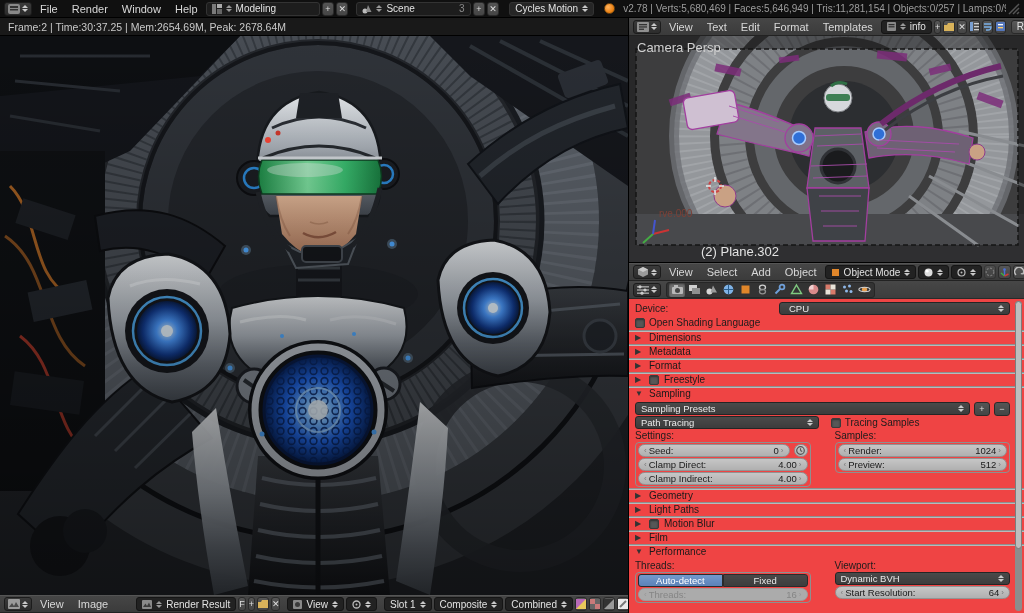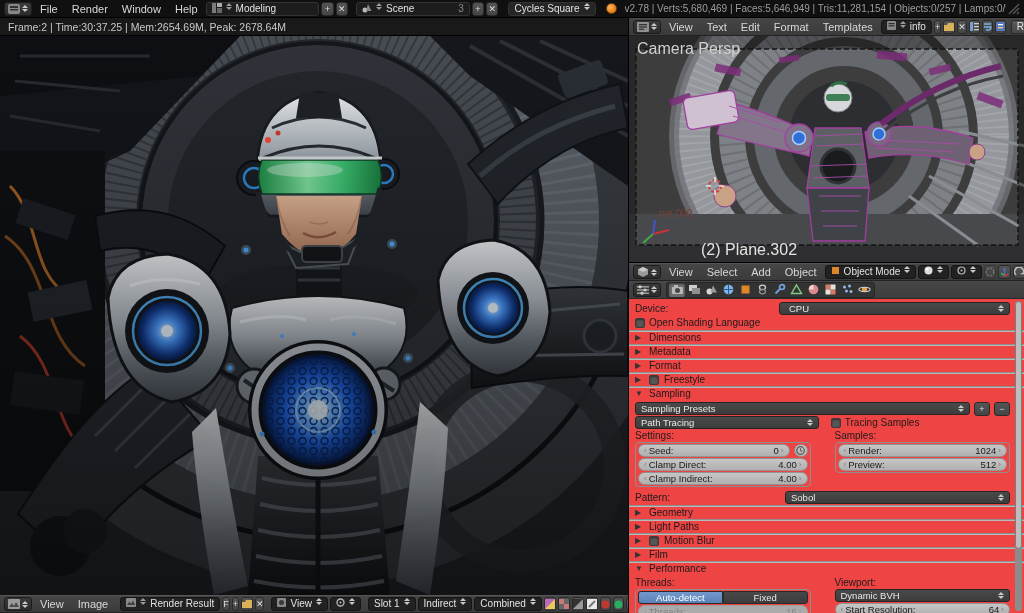--- a/index.html
+++ b/index.html
@@ -7,21 +7,21 @@
           font-family:"Liberation Sans",sans-serif;-webkit-font-smoothing:antialiased;}
   .screen *{box-sizing:border-box;}
 
   
   .hdr{display:flex;align-items:center;gap:2px;background:linear-gradient(#464646,#3b3b3b);
        border-bottom:1px solid #222;color:#d2d2d2;font-size:11px;padding:0 4px;}
   .menu{padding:1px 6px;color:#d8d8d8;white-space:nowrap;cursor:default;}
   .etype{display:flex;align-items:center;gap:2px;background:linear-gradient(#3a3a3a,#2c2c2c);
          border:1px solid #1c1c1c;border-radius:3px;height:14px;padding:0 3px;}
   .wdark{height:14px;background:#222;border:1px solid #151515;border-radius:3px;color:#e2e2e2;
-         display:flex;align-items:flex-start;font-size:10px;padding:0 5px;gap:4px;white-space:nowrap;}
+         display:flex;align-items:center;font-size:10px;padding:0 5px;gap:4px;white-space:nowrap;}
   .btn{height:14px;display:flex;align-items:center;background:linear-gradient(#5a5a5a,#474747);
        border:1px solid #2a2a2a;border-radius:3px;padding:0 5px;color:#e4e4e4;font-size:10px;white-space:nowrap;}
   .iconbtn{width:16px;height:14px;display:flex;align-items:center;justify-content:center;
            background:linear-gradient(#555,#454545);border:1px solid #2a2a2a;border-radius:3px;
            color:#ddd;font-size:9px;}
   .dda{display:inline-flex;flex-direction:column;gap:1px;margin-left:auto;}
   .dda i{display:block;width:0;height:0;border-left:3px solid transparent;border-right:3px solid transparent;}
   .dda .up{border-bottom:3px solid #c9c9c9;}
   .dda .dn{border-top:3px solid #c9c9c9;}
   .dda.dk .up{border-bottom-color:#444;}
@@ -42,21 +42,21 @@
   .render-status{height:18px;background:#191919;border-bottom:1px solid #000;color:#c9c9c9;
                  font-size:10.5px;display:flex;align-items:center;padding:0 8px;}
   .render-view{position:relative;width:628px;height:559px;background:#17191c;overflow:hidden;}
   .render-view svg{display:block;}
   .img-hdr{position:absolute;left:0;bottom:0;width:628px;height:18px;}
 
   
   .right{position:absolute;left:628px;top:18px;width:396px;height:595px;border-left:1px solid #000;}
   .txt-hdr{height:18px;}
   .vp3d{position:relative;width:100%;height:227px;background:#3d3d3e;border-bottom:1px solid #000;overflow:hidden;}
-  .vp-label{position:absolute;font-size:16px;color:#d0d0d0;}
+  .vp-label{position:absolute;font-size:13px;color:#d0d0d0;}
   .v3d-hdr{height:18px;border-top:1px solid #555;}
 
   
   .props{position:absolute;left:0;top:263px;width:100%;height:332px;background:#ef4444;}
   .props-hdr{height:18px;display:flex;align-items:center;gap:1px;background:linear-gradient(#474747,#3d3d3d);
              border-bottom:1px solid #2a2a2a;padding:0 4px;}
   .ptabs{display:flex;align-items:center;gap:1px;background:#333;border:1px solid #262626;
          border-radius:3px;padding:0 2px;height:16px;margin-left:4px;}
   .ptab{width:16px;height:14px;display:flex;align-items:center;justify-content:center;border-radius:2px;}
   .ptab.active{background:#6e6e6e;box-shadow:inset 0 1px 2px rgba(0,0,0,.5);}
@@ -139,21 +139,21 @@
       <span class="dda dk" style="margin:0">
           <i class="up" style="border-bottom-color:#999"></i>
           <i class="dn" style="border-top-color:#999"></i>
         </span>
       <span>Scene</span>
       <span style="margin-left:auto;color:#8a8a8a">3</span>
     </span>
     <span class="iconbtn">+</span>
     <span class="iconbtn">✕</span>
     <span class="wdark" style="width:110px;margin-left:8px;background:#262626">
-      <span>Cycles Square</span>
+      <span>Cycles Motion</span>
       <span class="dda">
           <i class="up"></i>
           <i class="dn"></i>
         </span>
     </span>
     <span class="blogo"></span>
     <span class="stats">v2.78 | Verts:5,680,469 | Faces:5,646,949 | Tris:11,281,154 | Objects:0/257 | Lamps:0/9 | Mem:2636.69M | Plane.302</span>
     <span class="grip">
       <svg width="12" height="12">
           <path d="M11,1 L1,11 M11,5 L5,11 M11,9 L9,11" stroke="#555" stroke-width="1.5" fill="none"></path>
@@ -353,21 +353,21 @@
             <rect width="12" height="10" rx="1" fill="#9a9a9a"></rect>
             <path d="M1,8 L4,4 L6,7 L8,3 L11,8 Z" fill="#4a4a4a"></path>
           </svg>
         <span class="dda">
             <i class="up"></i>
             <i class="dn"></i>
           </span>
       </span>
       <span class="menu">View</span>
       <span class="menu">Image</span>
-      <span class="wdark" style="width:120px;margin-left:4px">
+      <span class="wdark" style="width:120px;margin-left:20px">
         <svg width="10" height="9">
             <rect width="10" height="9" rx="1" fill="#8a8a8a"></rect>
             <path d="M1,7 L3.5,3.5 L5,6 L7,2.5 L9,7 Z" fill="#3c3c3c"></path>
           </svg>
         <span class="dda dk" style="margin:0">
             <i class="up" style="border-bottom-color:#999"></i>
             <i class="dn" style="border-top-color:#999"></i>
           </span>
         <span>Render Result</span>
       </span>
@@ -401,21 +401,21 @@
           </span>
       </span>
       <span class="wdark" style="width:58px;margin-left:5px">
         <span>Slot 1</span>
         <span class="dda">
             <i class="up"></i>
             <i class="dn"></i>
           </span>
       </span>
       <span class="wdark" style="width:74px">
-        <span>Indirect</span>
+        <span>Composite</span>
         <span class="dda">
             <i class="up"></i>
             <i class="dn"></i>
           </span>
       </span>
       <span class="wdark" style="width:70px">
         <span>Combined</span>
         <span class="dda">
             <i class="up"></i>
             <i class="dn"></i>
@@ -889,30 +889,20 @@
                   <span class="sar">‹</span>
                   <span class="lab">Preview:</span>
                   <span class="val">512</span>
                   <span class="sar">›</span>
                 </span>
               </div>
             </div>
           </div>
         </div>
 
-        <div class="prow" style="margin-top:3px">
-          <span class="plabel lblcol" style="width:146px">Pattern:</span>
-          <span class="pdrop">
-            <span>Sobol</span>
-            <span class="dda">
-                <i class="up"></i>
-                <i class="dn"></i>
-              </span>
-          </span>
-        </div>
 
         <div class="panel-h">
           <span class="tri">▶</span>
           <span>Geometry</span>
         </div>
         <div class="panel-h">
           <span class="tri">▶</span>
           <span>Light Paths</span>
         </div>
         <div class="panel-h">

